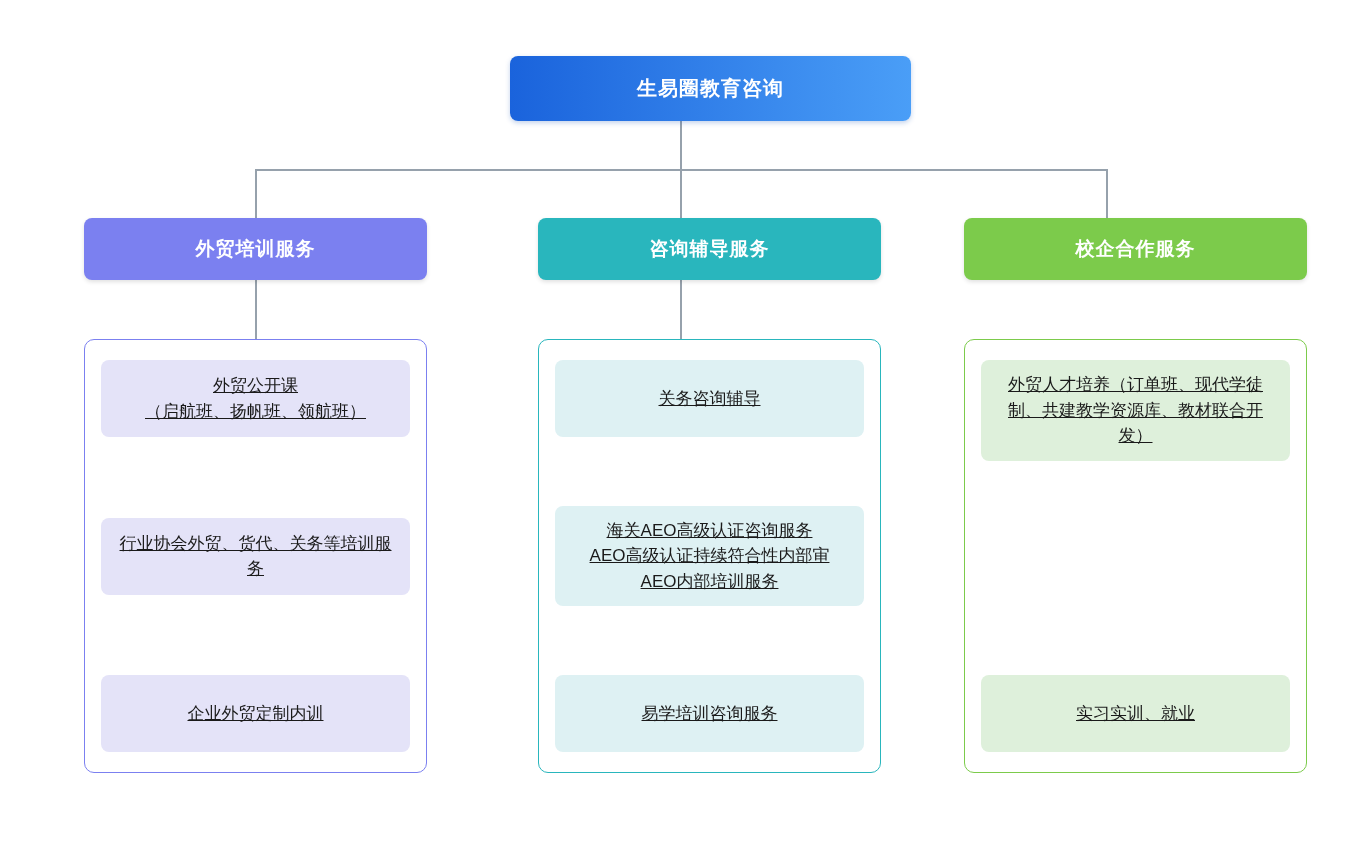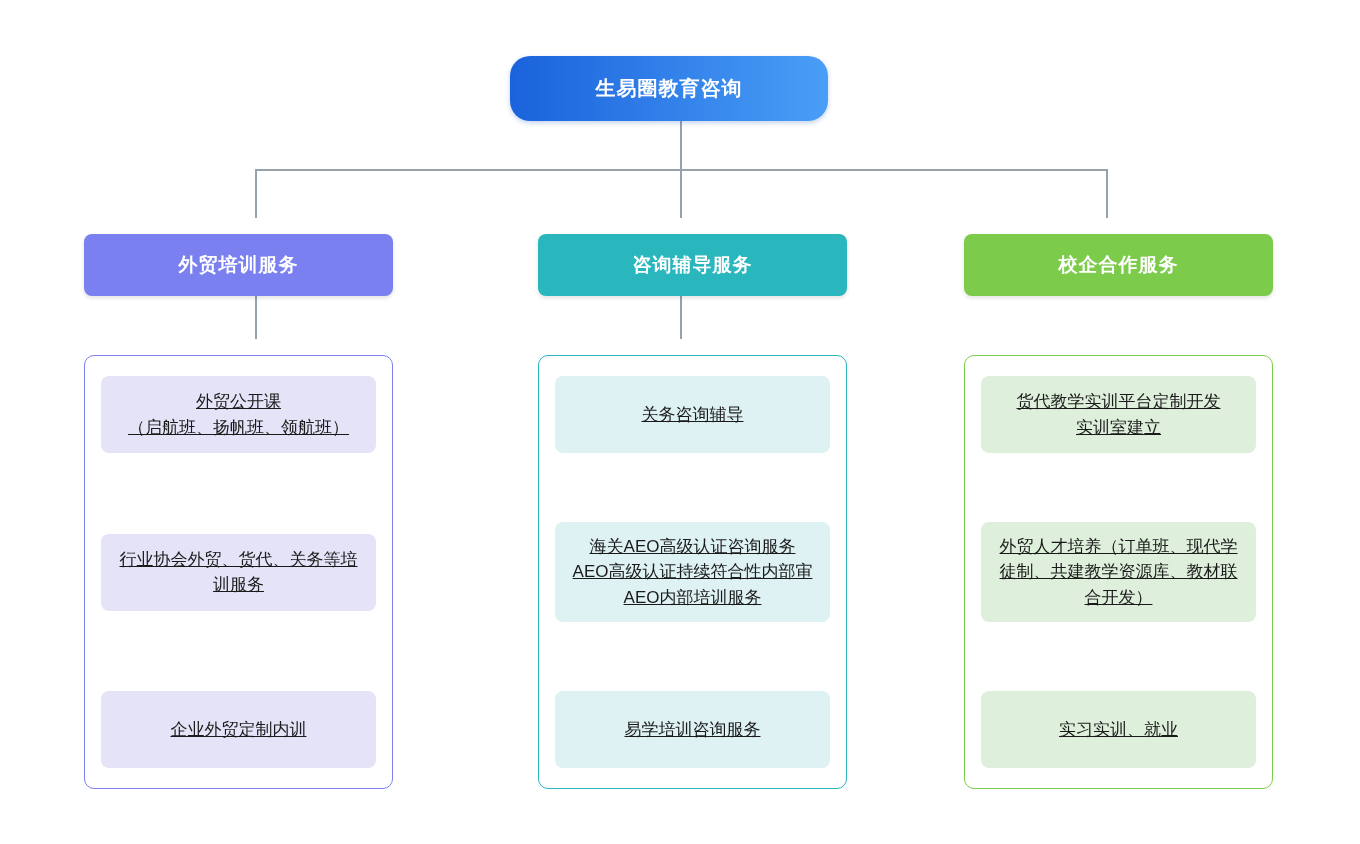--- a/index.html
+++ b/index.html
@@ -21,39 +21,39 @@
     background: var(--connector, #96a1ac);
   }
   .line.v { width: 1.5px; }
   .line.h { height: 1.5px; }
 
   
   .root-node {
     position: absolute;
     left: 510px;
     top: 56px;
-    width: 318px;
+    width: 401px;
     height: 65px;
     box-sizing: border-box;
-    border-radius: 20px;
+    border-radius: 8px;
     display: flex;
     align-items: center;
     justify-content: center;
     color: #ffffff;
     font-size: 20px;
     font-weight: bold;
     letter-spacing: 1px;
     box-shadow: 0 2px 5px rgba(20, 80, 180, 0.25);
   }
 
   
   .column {
     position: absolute;
-    top: 234px;
-    width: 309px;
+    top: 218px;
+    width: 343px;
     border-radius: 10px;
   }
   .branch-header {
     box-sizing: border-box;
     height: 62px;
     border-radius: 8px;
     display: flex;
     align-items: center;
     justify-content: center;
     color: #ffffff;
@@ -124,20 +124,18 @@
       <div class="item">海关AEO高级认证咨询服务
 AEO高级认证持续符合性内部审
 AEO内部培训服务</div>
       <div class="item">易学培训咨询服务</div>
     </div>
   </div>
 
   <div class="column" style="left: 935px; padding-left: 29px; --accent: #7ccb4b; --light: #def0db;">
     <div class="branch-header">校企合作服务</div>
     <div class="branch-box">
-      <div class="item">货代教学实训平台定制开发
-实训室建立</div>
       <div class="item">外贸人才培养（订单班、现代学徒制、共建教学资源库、教材联合开发）</div>
       <div class="item">实习实训、就业</div>
     </div>
   </div>
 
 </div>
 
 </body></html>

